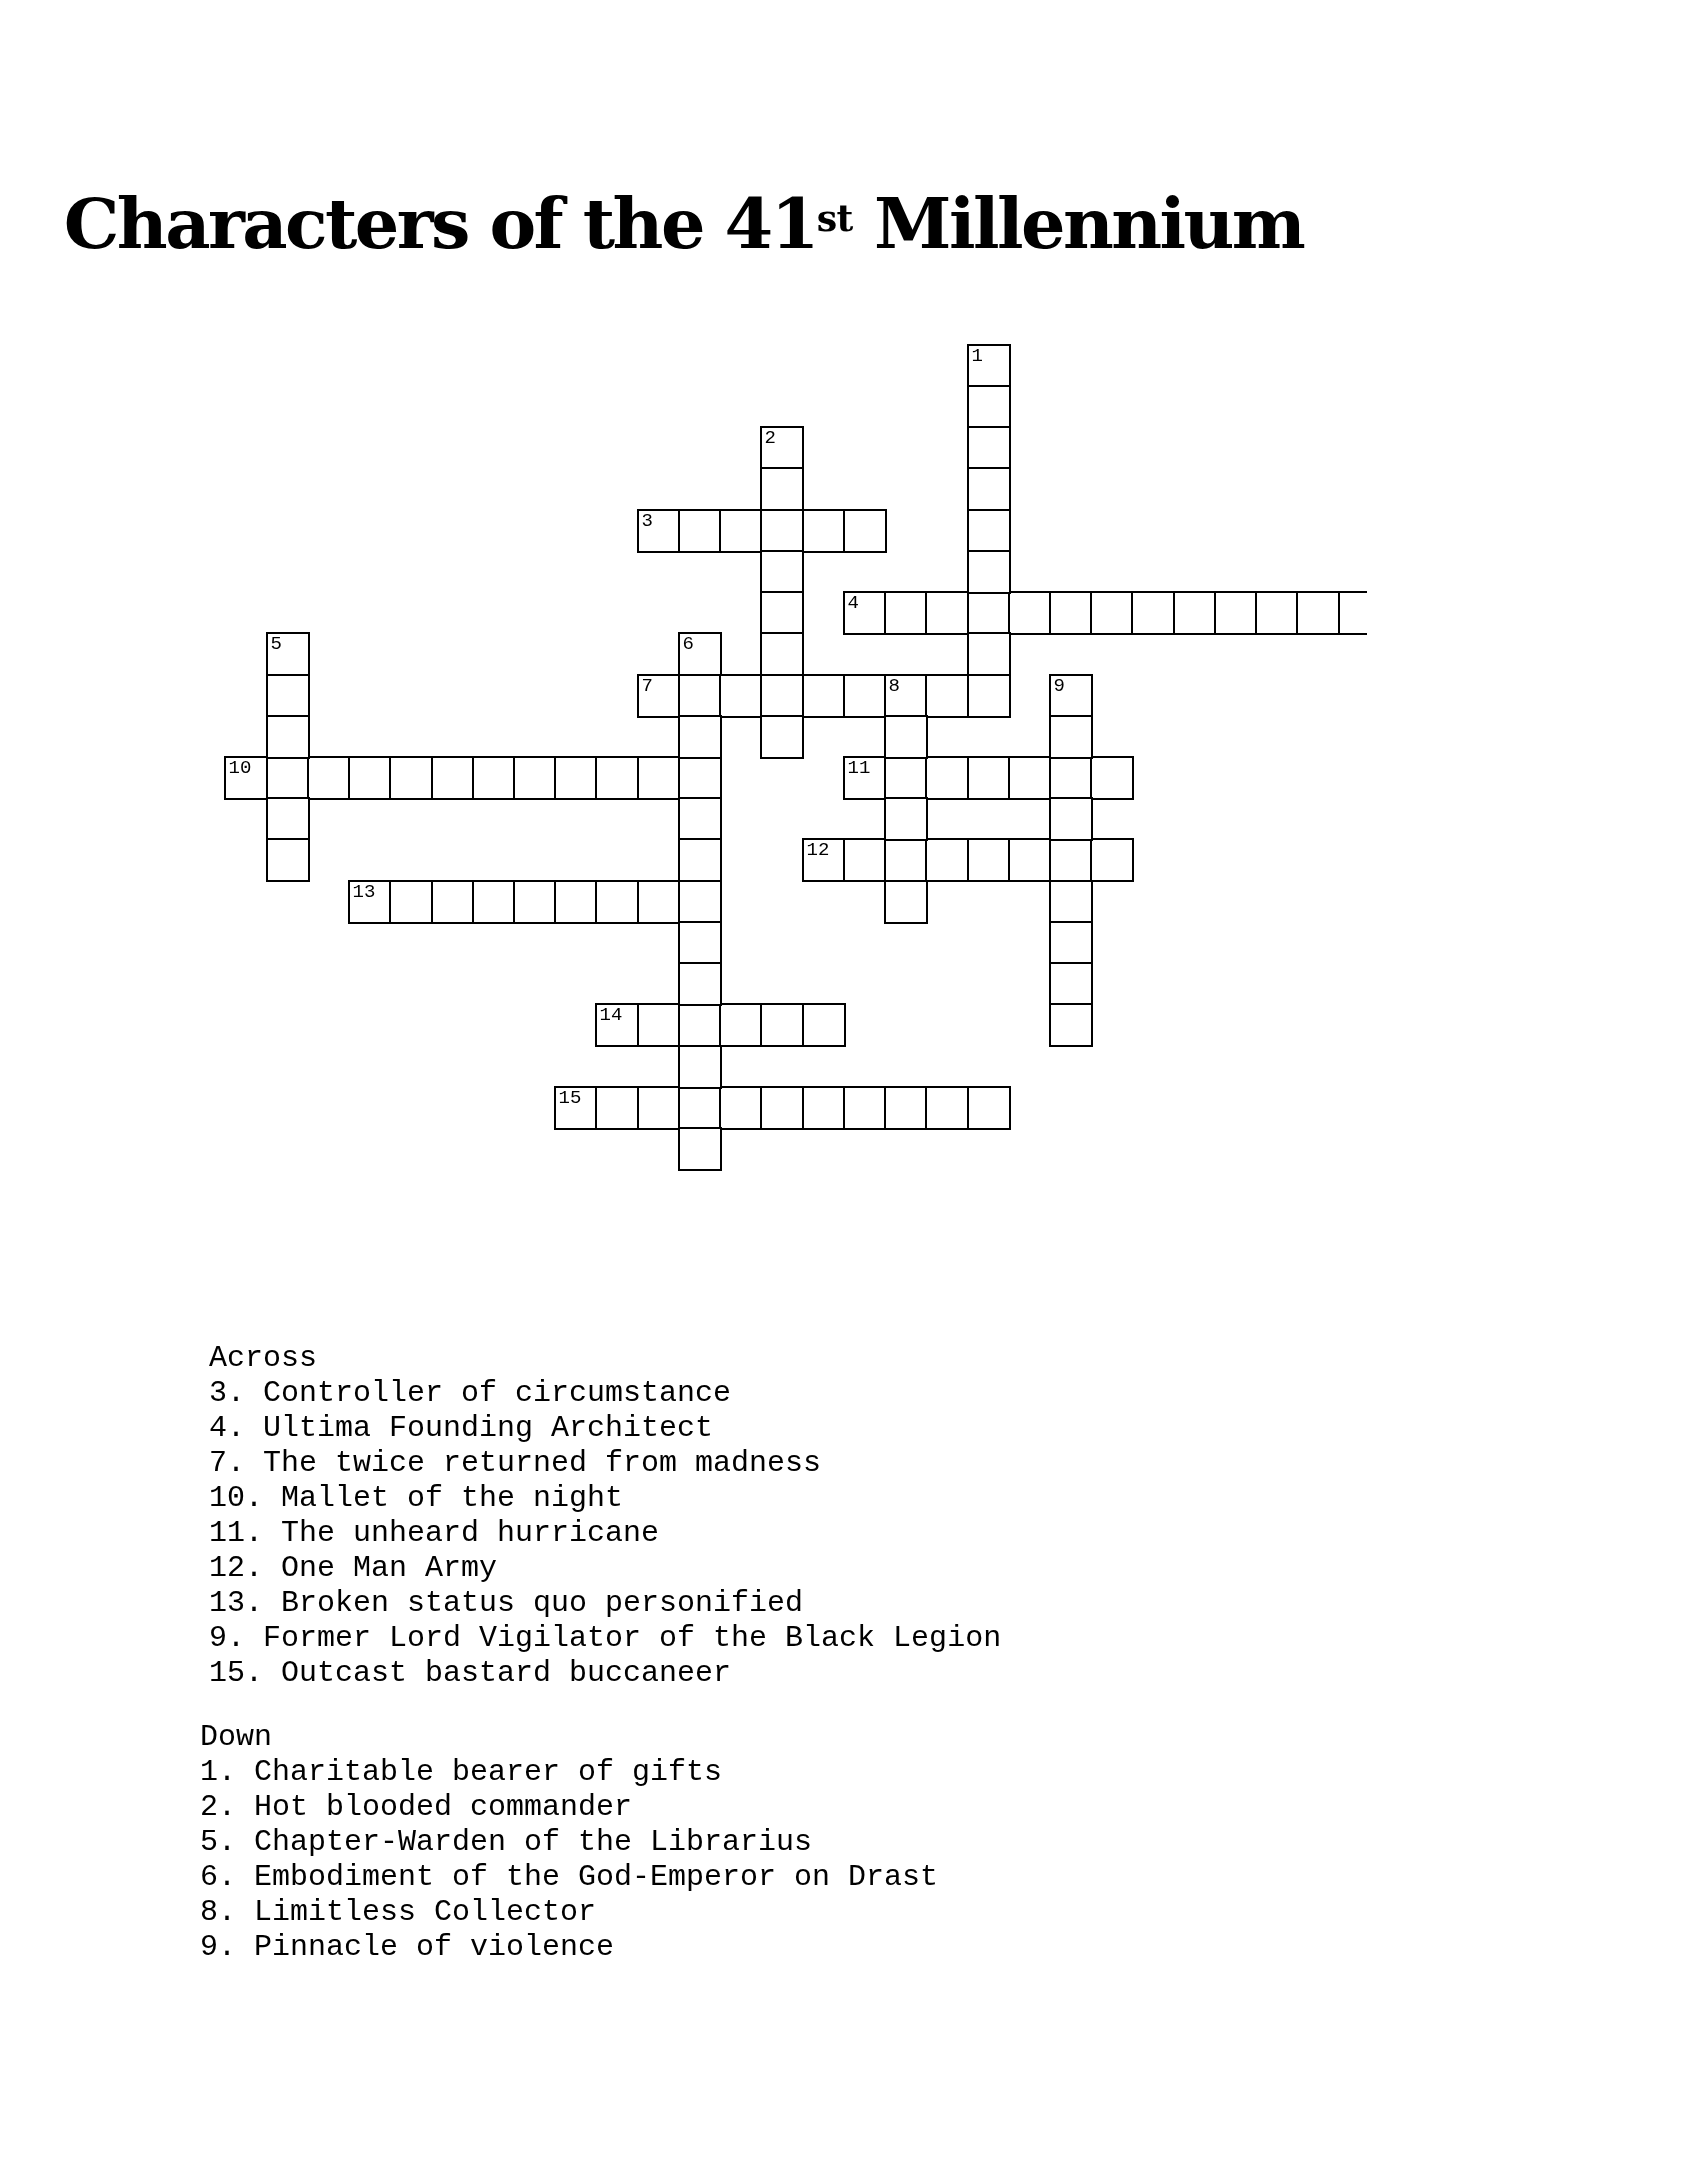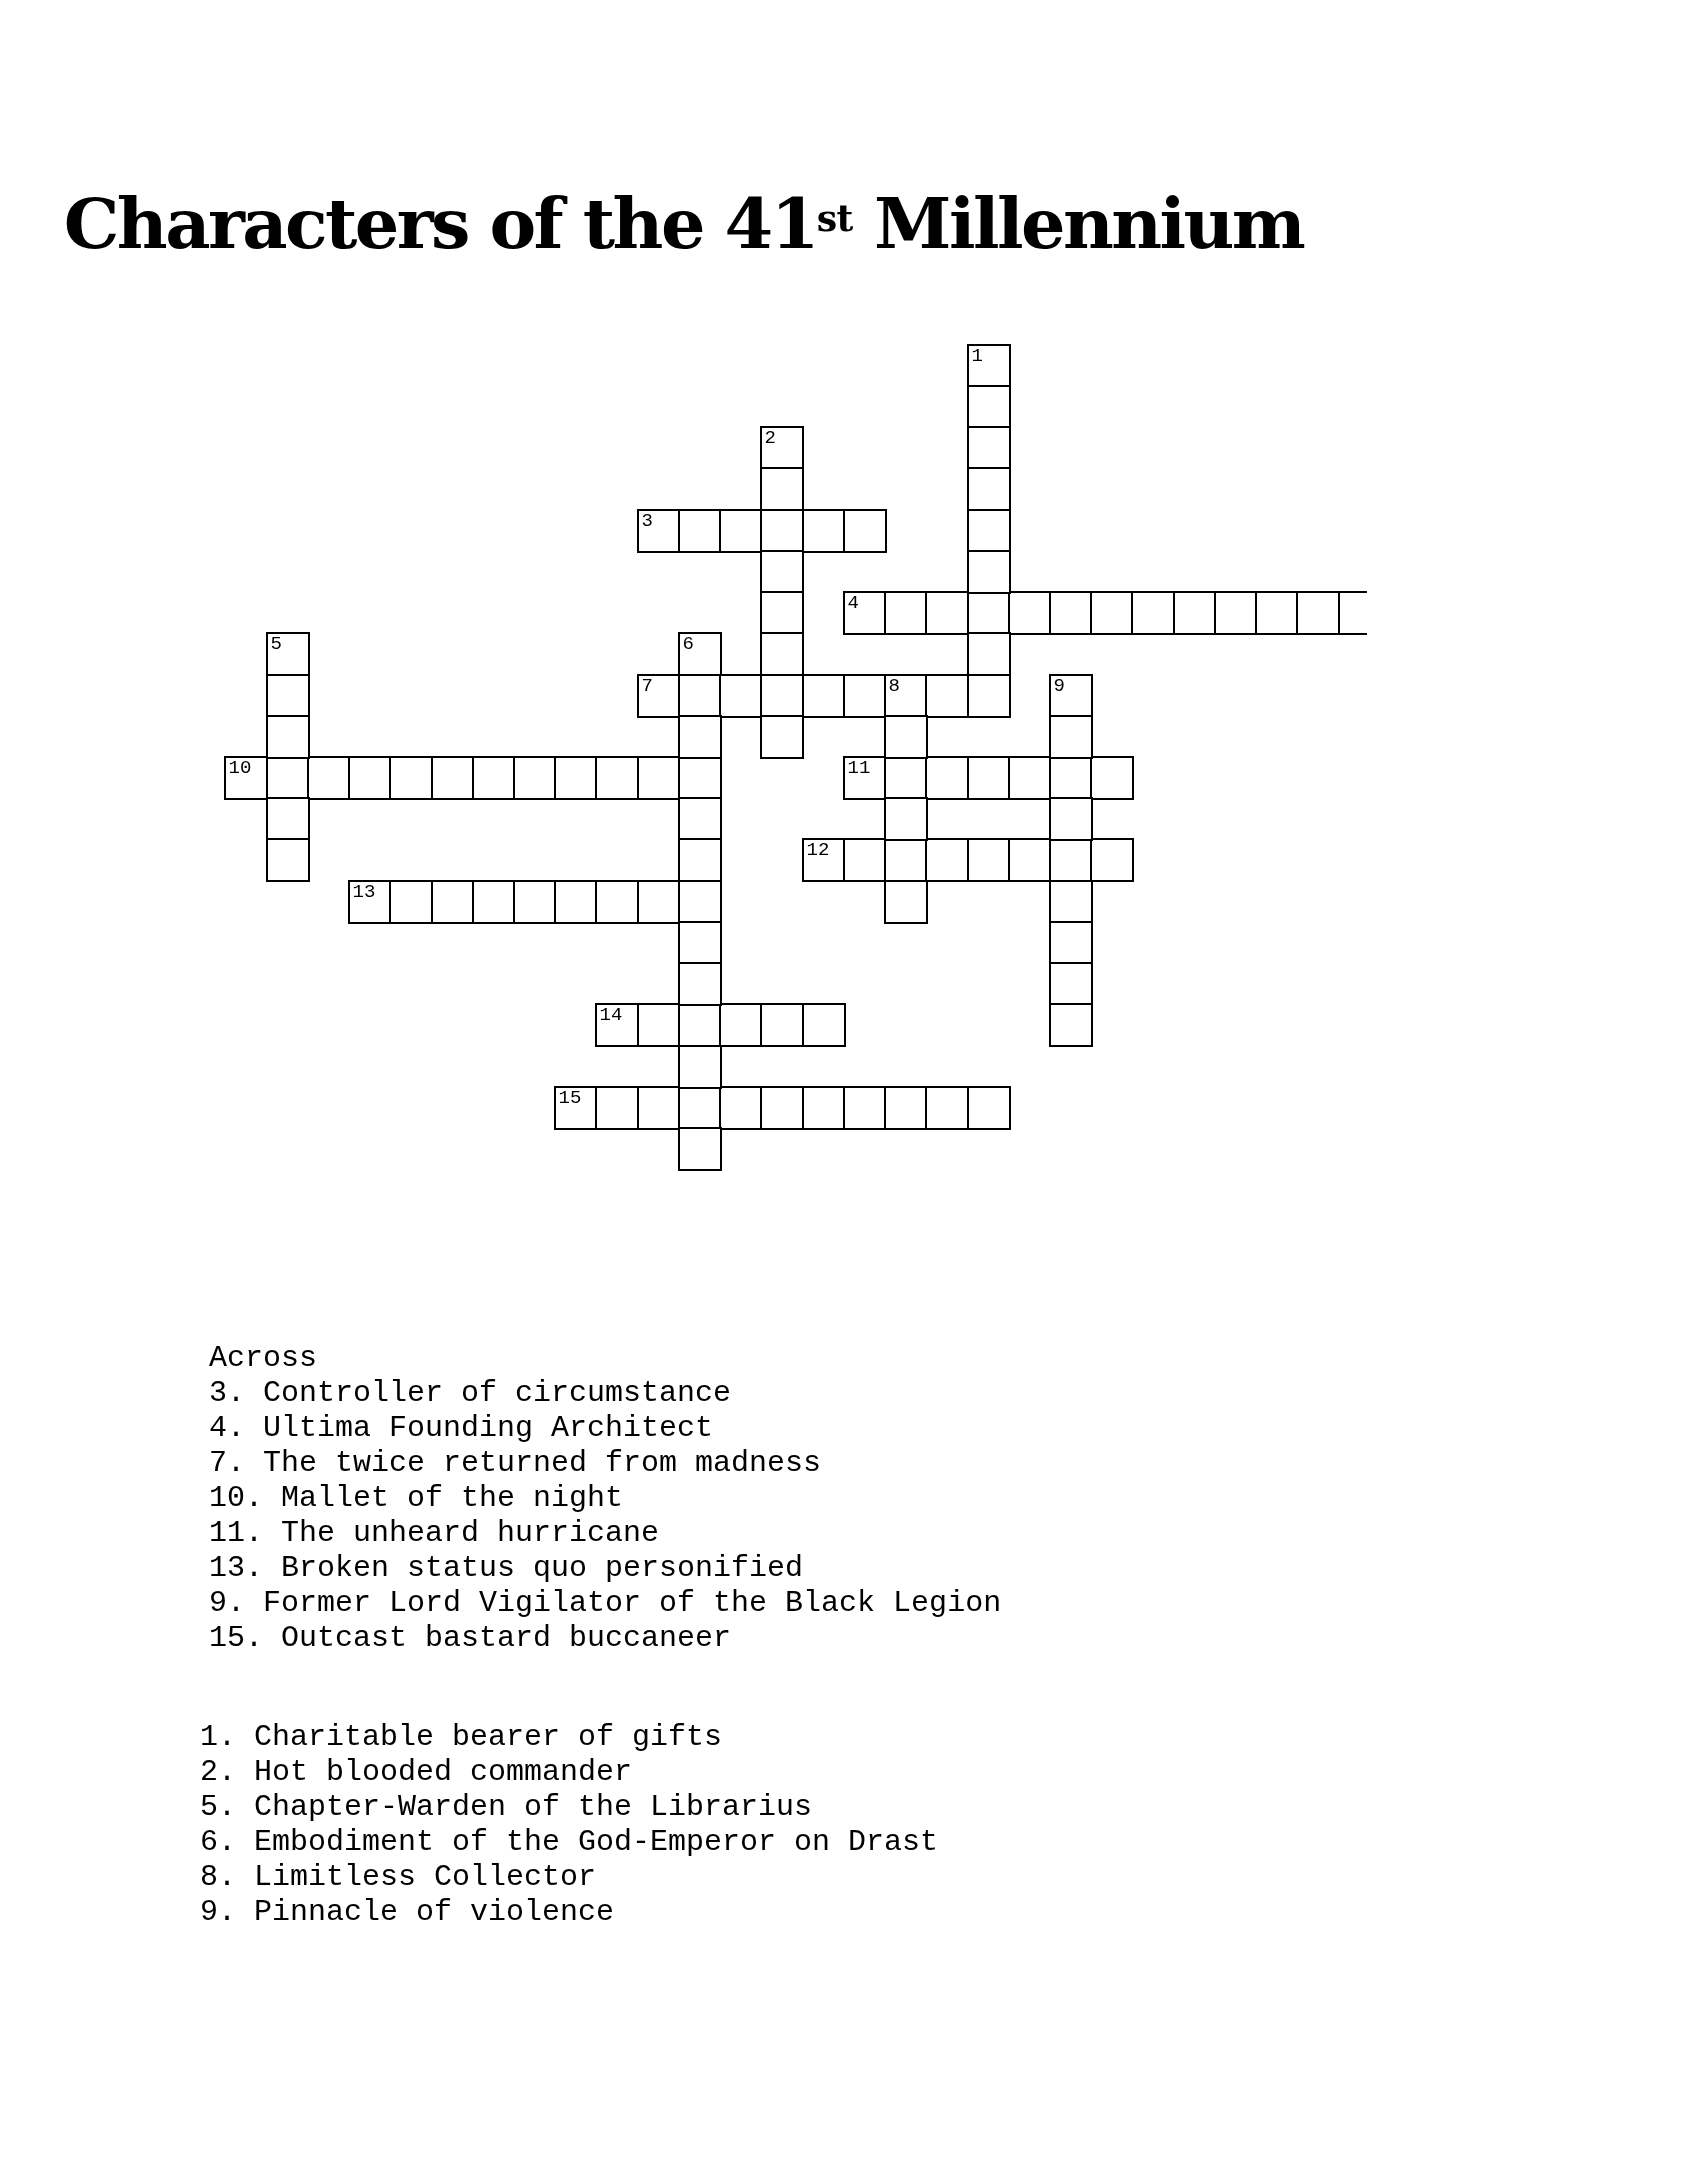--- a/index.html
+++ b/index.html
@@ -197,27 +197,29 @@
     </div>
 
   <div class="clues clues-across">
     <div class="clue-header">Across</div>
     <div id="across-list">
         <div class="clue"><span class="clue-num">3.</span><span class="clue-text">Controller of circumstance</span></div>
         <div class="clue"><span class="clue-num">4.</span><span class="clue-text">Ultima Founding Architect</span></div>
         <div class="clue"><span class="clue-num">7.</span><span class="clue-text">The twice returned from madness</span></div>
         <div class="clue"><span class="clue-num">10.</span><span class="clue-text">Mallet of the night</span></div>
         <div class="clue"><span class="clue-num">11.</span><span class="clue-text">The unheard hurricane</span></div>
+        <div class="clue"><span class="clue-num">12.</span><span class="clue-text">One Man Army</span></div>
         <div class="clue"><span class="clue-num">13.</span><span class="clue-text">Broken status quo personified</span></div>
         <div class="clue"><span class="clue-num">9.</span><span class="clue-text">Former Lord Vigilator of the Black Legion</span></div>
         <div class="clue"><span class="clue-num">15.</span><span class="clue-text">Outcast bastard buccaneer</span></div>
       </div>
   </div>
 
   <div class="clues clues-down">
+    <div class="clue-header">Down</div>
     <div id="down-list">
         <div class="clue"><span class="clue-num">1.</span><span class="clue-text">Charitable bearer of gifts</span></div>
         <div class="clue"><span class="clue-num">2.</span><span class="clue-text">Hot blooded commander</span></div>
         <div class="clue"><span class="clue-num">5.</span><span class="clue-text">Chapter-Warden of the Librarius</span></div>
         <div class="clue"><span class="clue-num">6.</span><span class="clue-text">Embodiment of the God-Emperor on Drast</span></div>
         <div class="clue"><span class="clue-num">8.</span><span class="clue-text">Limitless Collector</span></div>
         <div class="clue"><span class="clue-num">9.</span><span class="clue-text">Pinnacle of violence</span></div>
       </div>
   </div>
 

